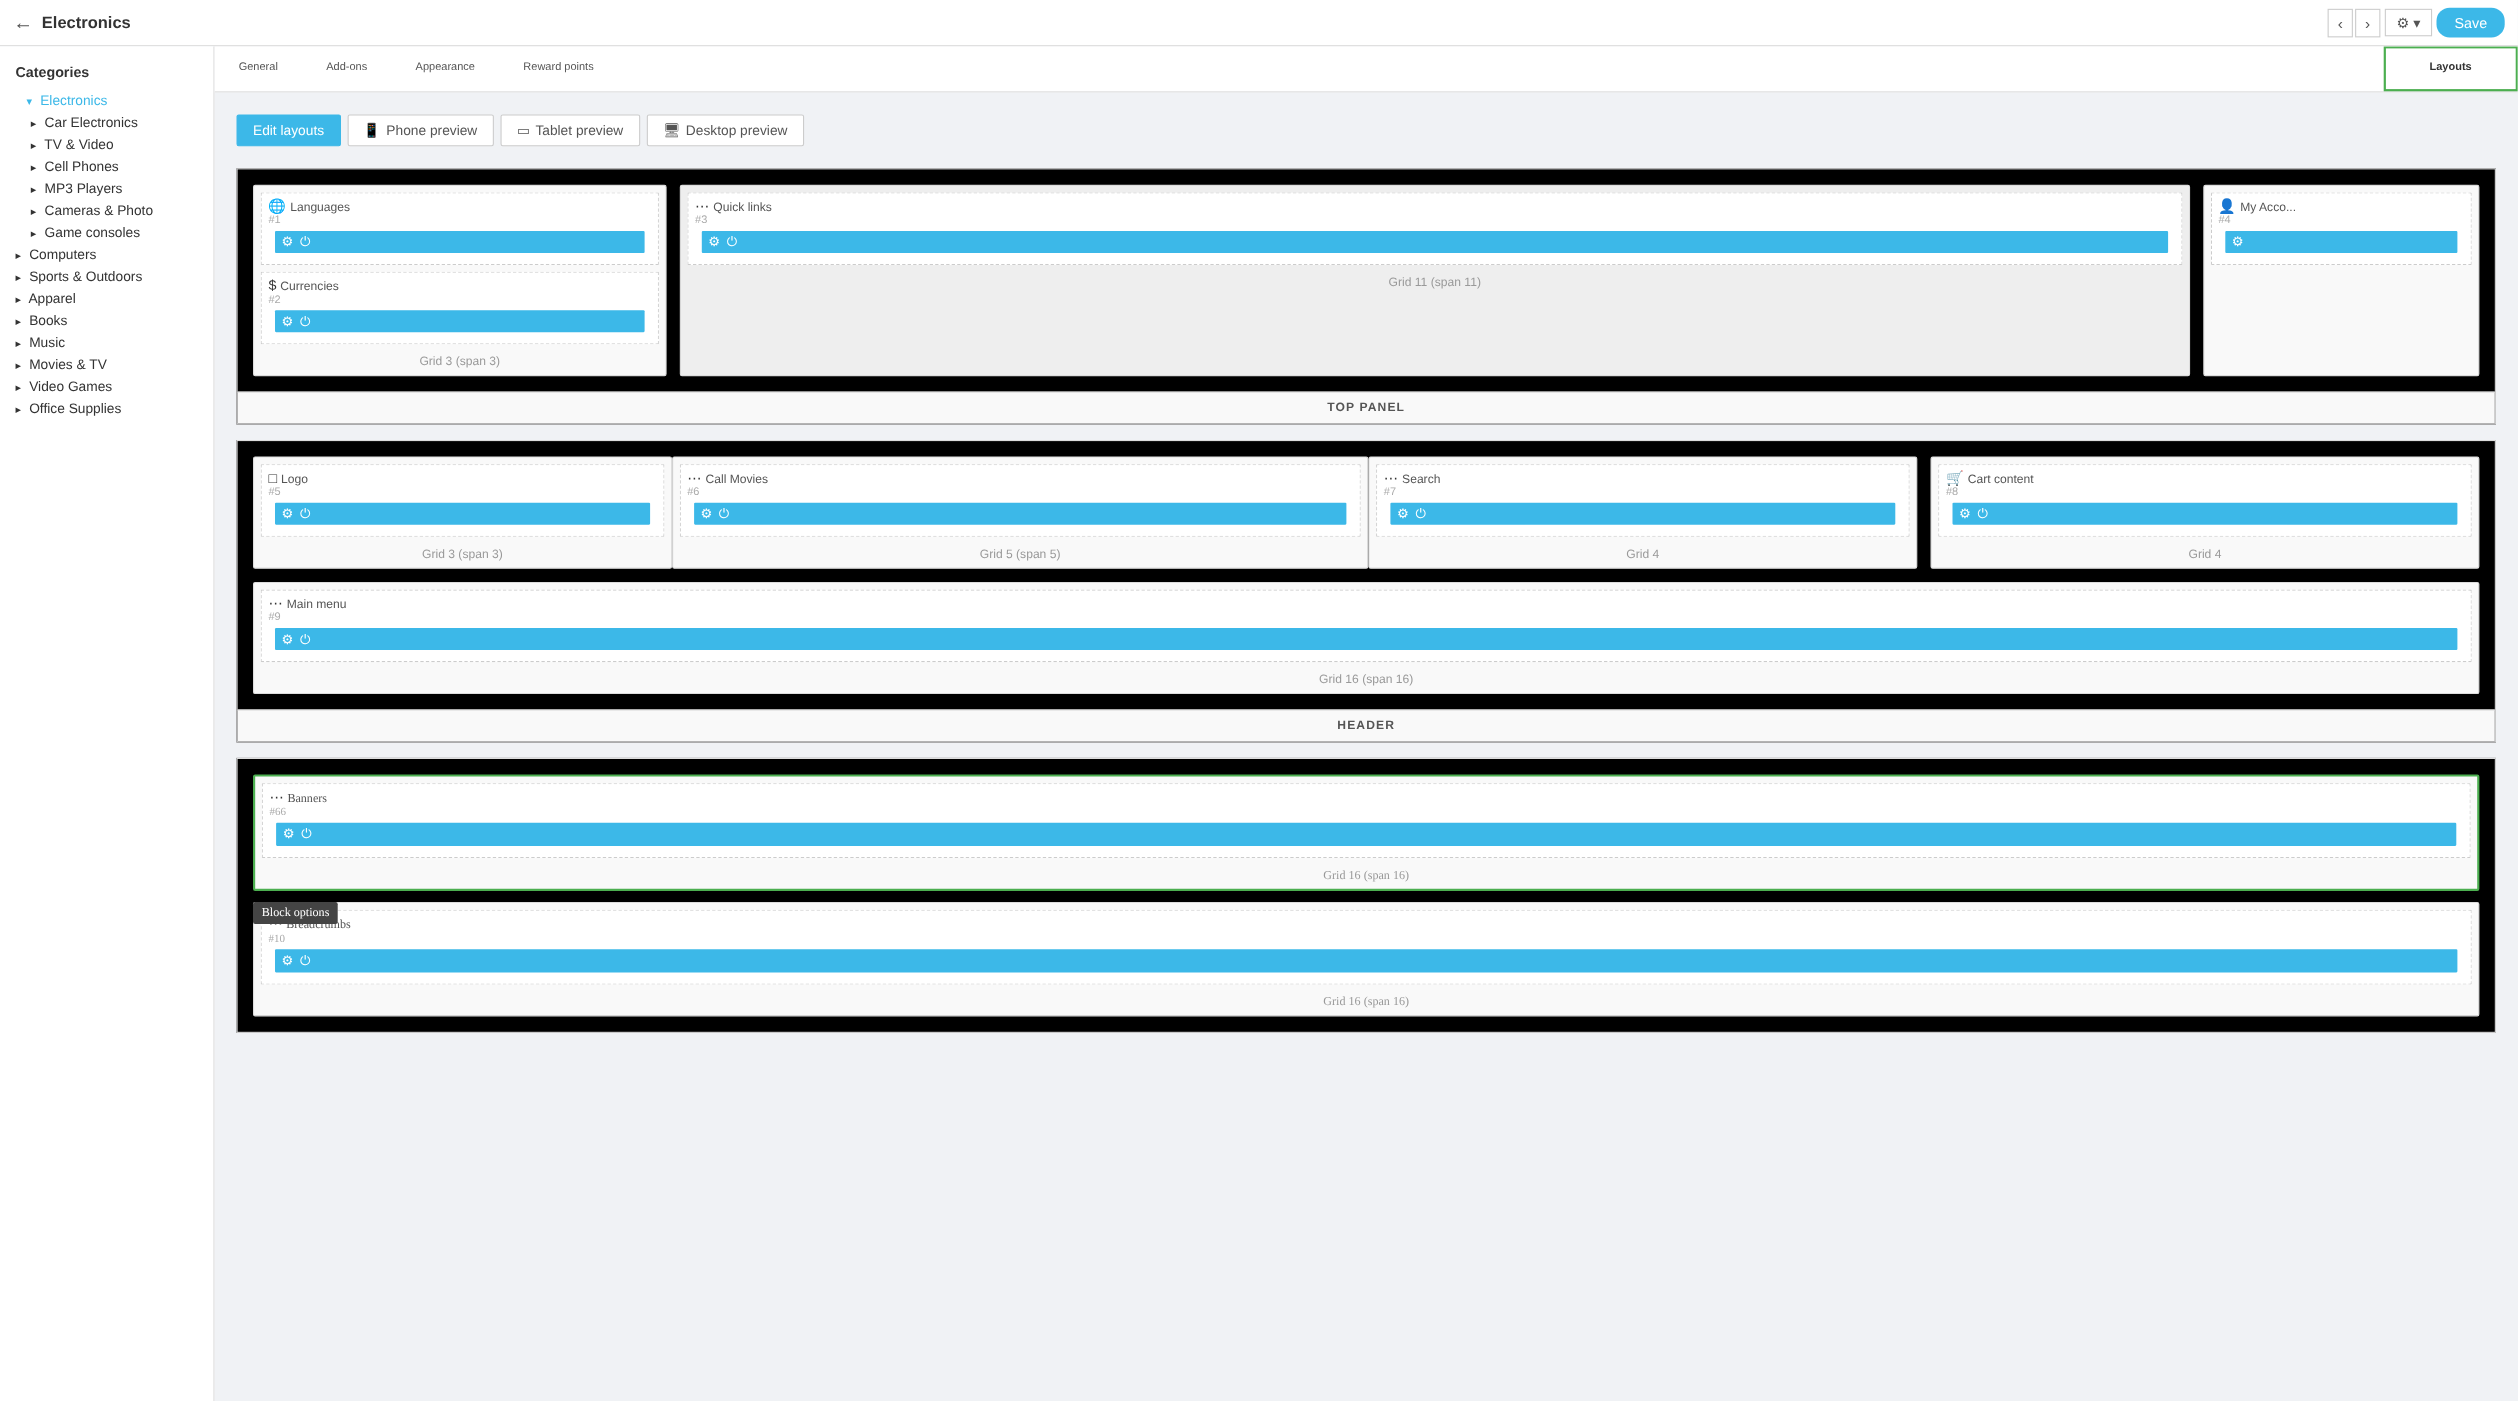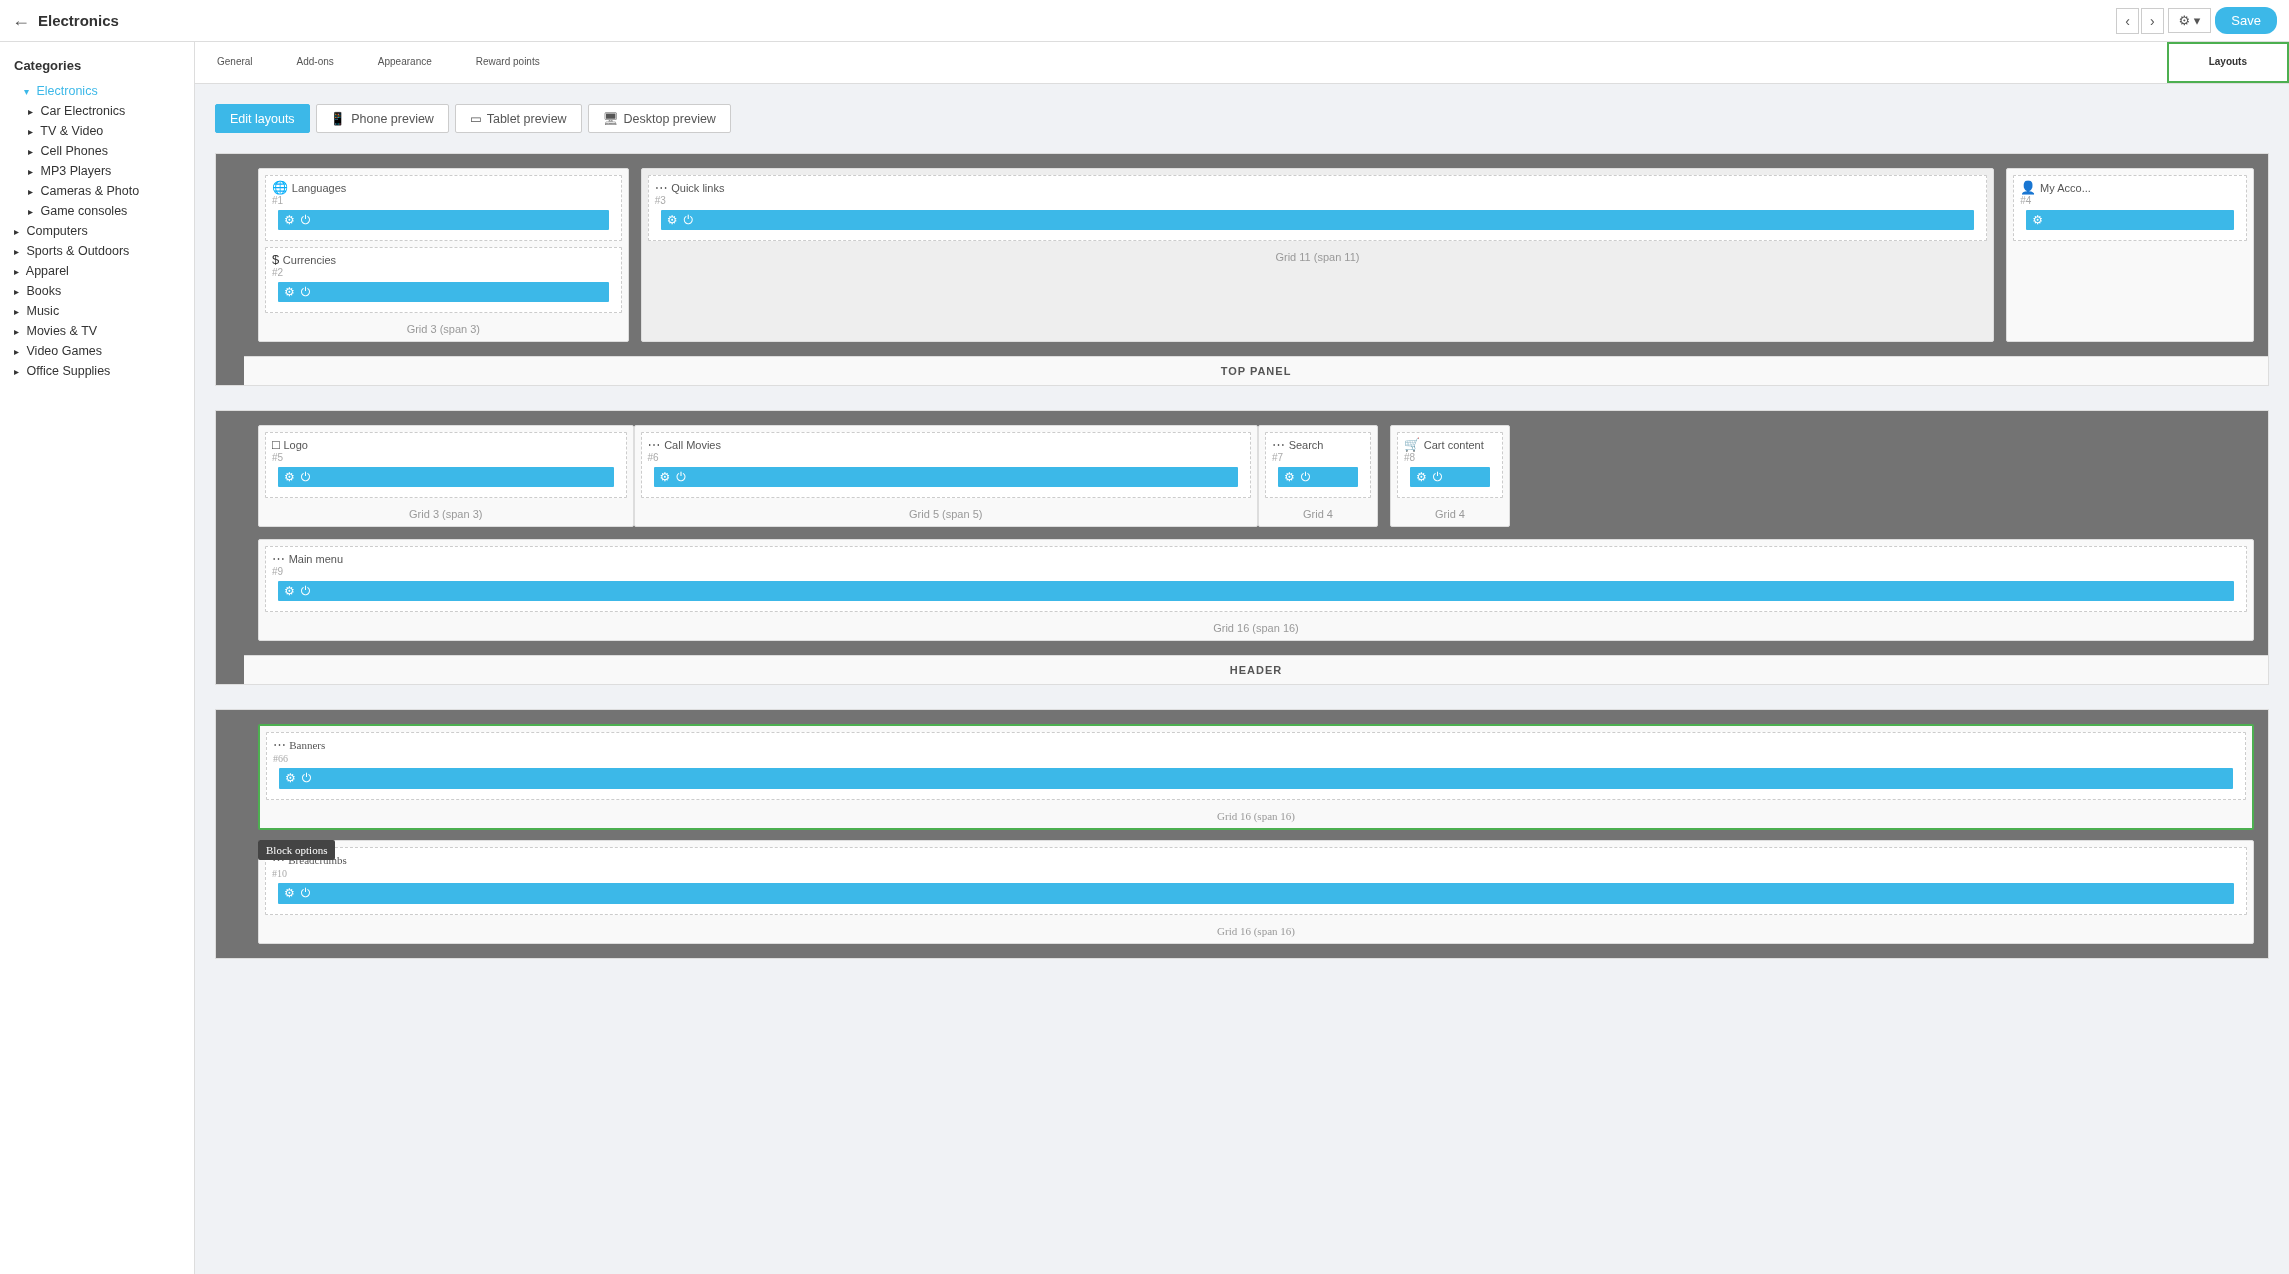--- a/index.html
+++ b/index.html
@@ -40,21 +40,21 @@
 
     
     .layout-area { padding: 20px; flex: 1; }
 
     
     .preview-btns { display: flex; justify-content: flex-start; gap: 6px; margin-bottom: 20px; }
     .preview-btn { padding: 6px 14px; border: 1px solid #ccc; background: #fff; cursor: pointer; font-size: 12.5px; color: #555; border-radius: 2px; display: flex; align-items: center; gap: 5px; }
     .preview-btn.active-preview { background: #3cb8e8; color: #fff; border-color: #3cb8e8; }
 
     
-    .section { background: #737373; border: 1px solid #ddd; margin-bottom: 24px; padding-left: 28px; }
+    .section { background: #000000; border: 1px solid #ddd; margin-bottom: 14px; }
     .section-label { text-align: center; padding: 8px; font-size: 11px; font-weight: bold; color: #555; letter-spacing: 1px; background: #f9f9f9; border-top: 1px solid #ddd; }
 
     .grids-row { display: flex; padding: 14px; gap: 12px; flex-wrap: wrap; }
 
     
     .grid-block { border: 1px solid #ddd; background: #f9f9f9; border-radius: 2px; min-width: 90px; }
     .grid-block.span3 { flex: 3; min-width: 90px; }
     .grid-block.span5 { flex: 5; min-width: 140px; }
     .grid-block.span4 { flex: 4; min-width: 120px; }
     .grid-block.span11 { flex: 11; }
@@ -245,21 +245,21 @@
                 <span class="block-item-name">Call Movies</span>
                 <div class="block-item-num">#6</div>
                 <div class="block-actions">
                   <span class="block-action-btn">⚙</span>
                   <span class="block-action-btn">⏻</span>
                 </div>
               </div>
               <div class="grid-label">Grid 5 (span 5)</div>
             </div>
 
-            <div style="flex:8; display:flex; gap:8px;">
+            <div style="flex:8; display:flex; flex-direction:column; gap:8px;">
               <div style="display:flex; gap:12px;">
 
                 <div class="grid-block span4">
                   <div class="block-item">
                     <span>⋯</span>
                     <span class="block-item-name">Search</span>
                     <div class="block-item-num">#7</div>
                     <div class="block-actions">
                       <span class="block-action-btn">⚙</span>
                       <span class="block-action-btn">⏻</span>

